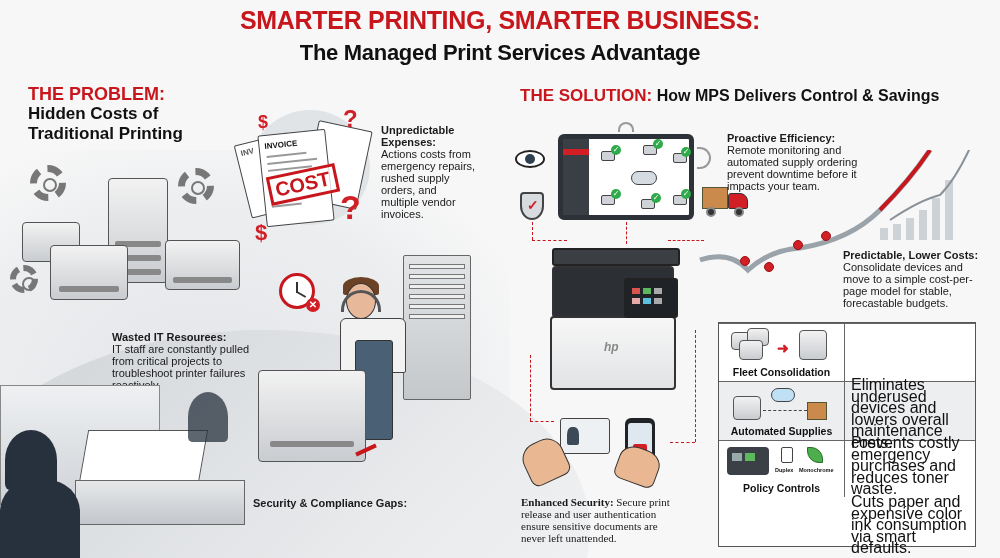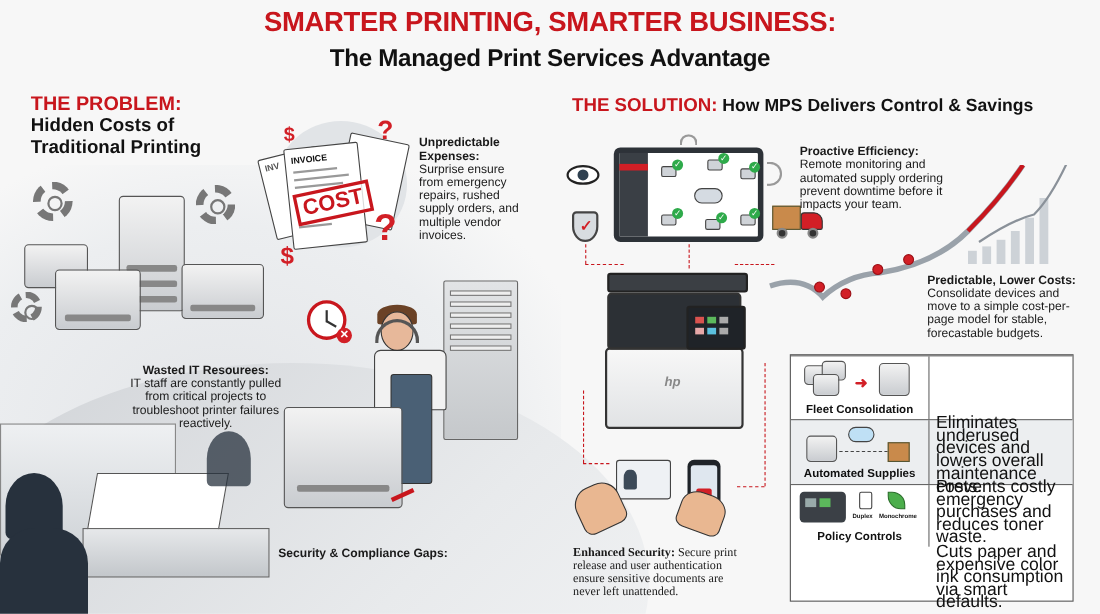--- a/index.html
+++ b/index.html
@@ -175,21 +175,21 @@
   </div>
   <div class="abs stamp" style="left:268px;top:170px;">COST</div>
   <div class="abs dollar" style="left:258px;top:112px;">$</div>
   <div class="abs dollar" style="left:255px;top:220px;font-size:22px;">$</div>
   <div class="abs qmark" style="left:343px;top:105px;font-size:24px;">?</div>
   <div class="abs qmark" style="left:340px;top:188px;font-size:34px;">?</div>
 </div>
 
 <div class="abs callout" style="left:381px;top:124px;width:95px;">
   <b>Unpredictable Expenses:</b><br>
-  <span>Surprise ensure from emergency repairs, rushed supply orders, and multiple vendor invoices.</span>
+  <span>Actions costs from emergency repairs, rushed supply orders, and multiple vendor invoices.</span>
 </div>
 
 <div>
   <div class="abs clock" style="left:279px;top:273px;"></div>
   <div class="abs xbadge" style="left:306px;top:298px;">✕</div>
   <div class="abs rack" style="left:403px;top:255px;width:68px;height:145px;">
     <div class="slot" style="top:8px;"></div>
       <div class="slot" style="top:18px;"></div>
       <div class="slot" style="top:28px;"></div>
     <div class="slot" style="top:38px;"></div>
@@ -200,21 +200,21 @@
   <div class="abs overalls" style="left:355px;top:340px;width:38px;height:100px;border-radius:3px;"></div>
   <div class="abs hair" style="left:343px;top:277px;width:36px;height:18px;"></div>
   <div class="abs person-head" style="left:346px;top:283px;width:30px;height:36px;"></div>
   <div class="abs" style="left:341px;top:290px;width:40px;height:22px;border:3px solid #555;border-bottom:none;border-radius:20px 20px 0 0;"></div>
   <div class="abs printer" style="left:258px;top:370px;width:108px;height:92px;">
     <div class="tray" style="top:70px;"></div>
   </div>
   <div class="abs" style="left:355px;top:448px;width:22px;height:4px;background:#c8161d;transform:rotate(-25deg);"></div>
 </div>
 
-<div class="abs callout" style="left:112px;top:331px;width:150px;text-align:center;">
+<div class="abs callout" style="left:112px;top:331px;width:150px;">
   <b>Wasted IT Resourees:</b><br>
   <span>IT staff are constantly pulled from critical projects to troubleshoot printer failures reactively.</span>
 </div>
 
 <div>
   <div class="abs" style="left:0;top:385px;width:160px;height:120px;background:linear-gradient(#eef0f2,#cfd3d7);border:1.5px solid #888;"></div>
   <div class="abs paper-stack" style="left:82px;top:430px;width:120px;height:70px;transform:skewX(-10deg);"></div>
   <div class="abs" style="left:75px;top:480px;width:170px;height:45px;background:linear-gradient(#e6e8ea,#c3c7cb);border:1.5px solid #666;"></div>
   <div class="abs silhouette" style="left:5px;top:430px;width:52px;height:60px;"></div>
   <div class="abs" style="left:0;top:480px;width:80px;height:80px;background:#27313d;border-radius:40% 40% 0 0;"></div>

